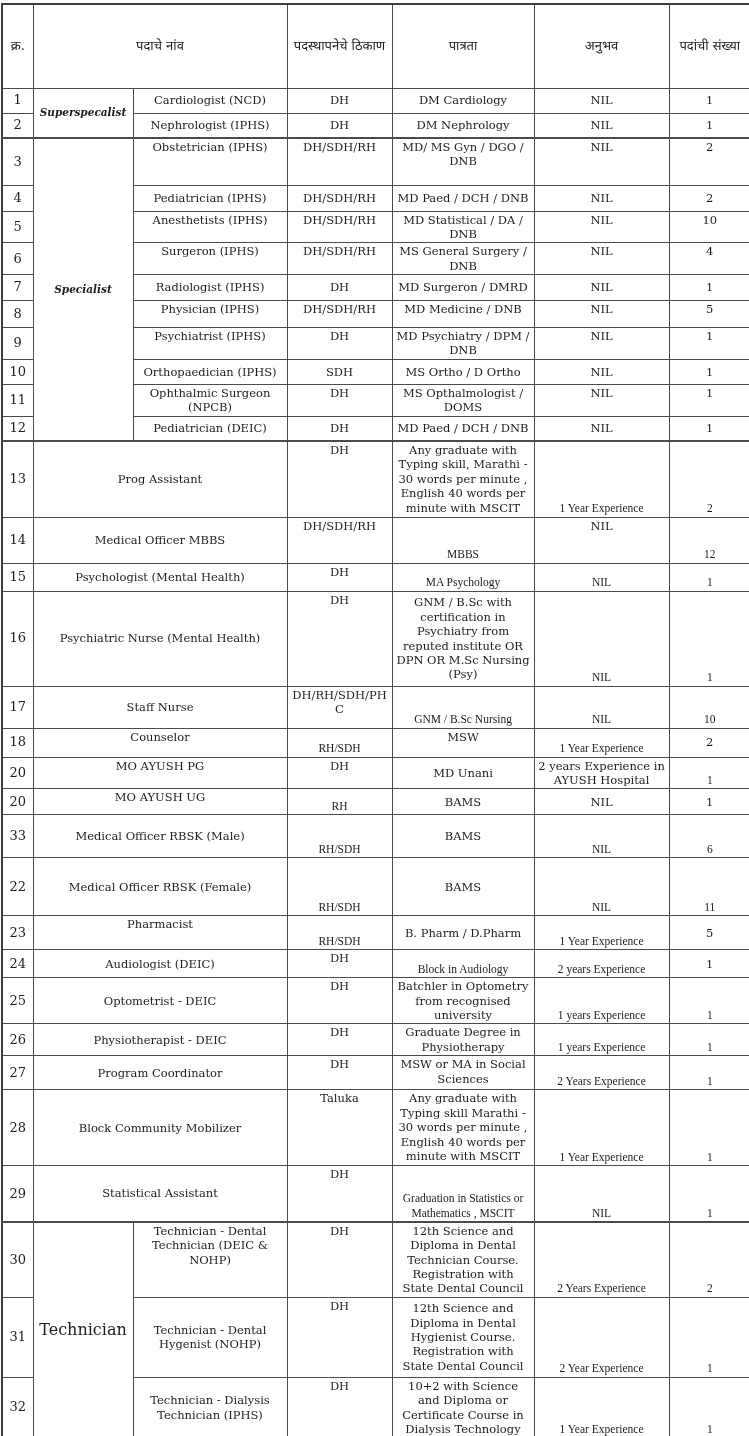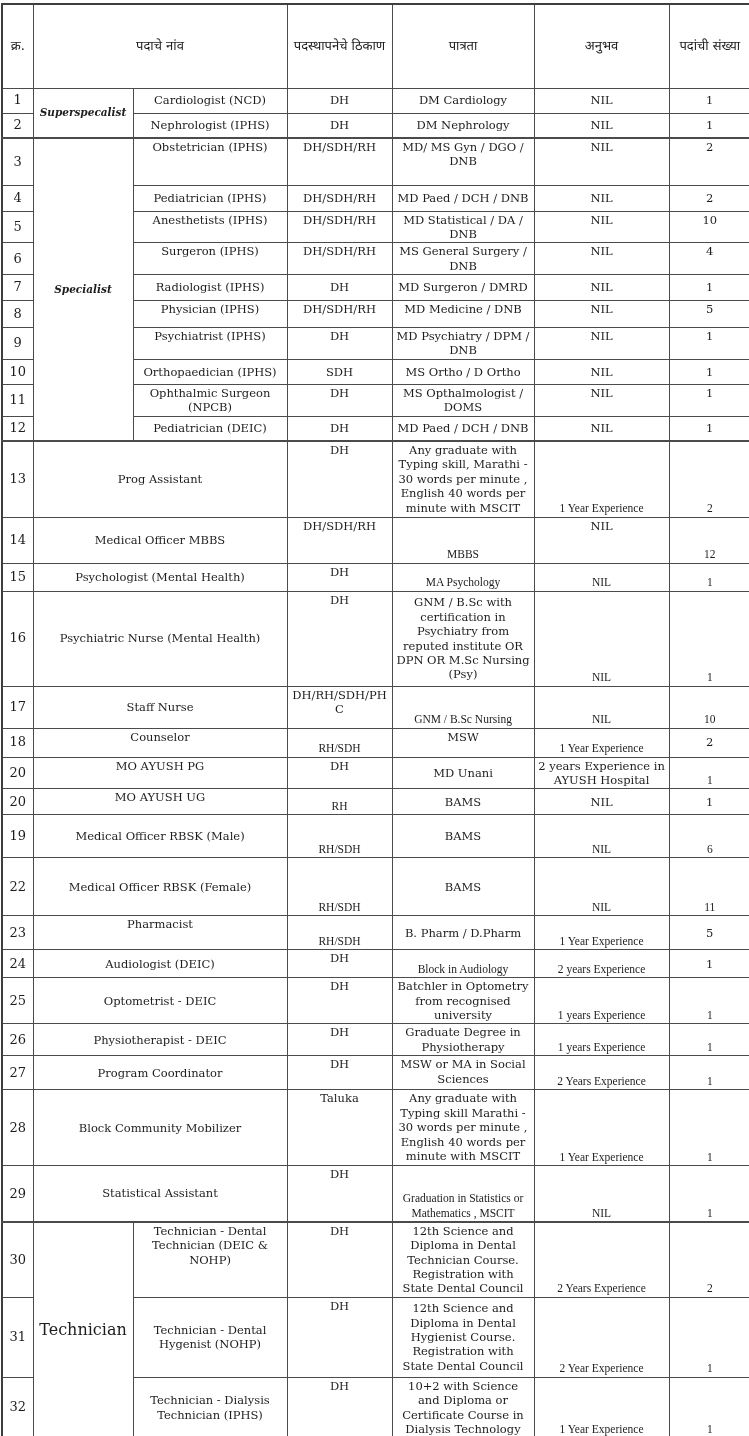--- a/index.html
+++ b/index.html
@@ -231,21 +231,21 @@
         </tr>
         <tr style="height: 26px;">
           <td class="serial va-m">20</td>
           <td class="name va-t" colspan="2">MO AYUSH UG</td>
           <td class="loc va-b">RH</td>
           <td class="qual va-m">BAMS</td>
           <td class="exp va-m">NIL</td>
           <td class="count va-m">1</td>
         </tr>
         <tr style="height: 43px;">
-          <td class="serial va-m">19</td>
+          <td class="serial va-m">33</td>
           <td class="name va-m" colspan="2">Medical Officer RBSK (Male)</td>
           <td class="loc va-b">RH/SDH</td>
           <td class="qual va-m">BAMS</td>
           <td class="exp va-b">NIL</td>
           <td class="count va-b">6</td>
         </tr>
         <tr style="height: 58px;">
           <td class="serial va-m">22</td>
           <td class="name va-m" colspan="2">Medical Officer RBSK (Female)</td>
           <td class="loc va-b">RH/SDH</td>

